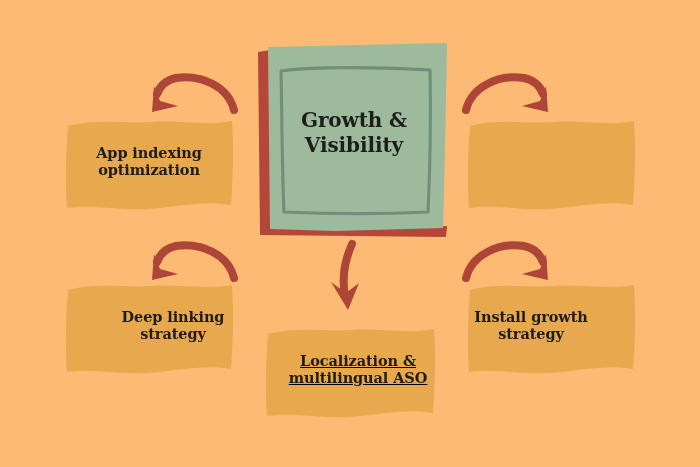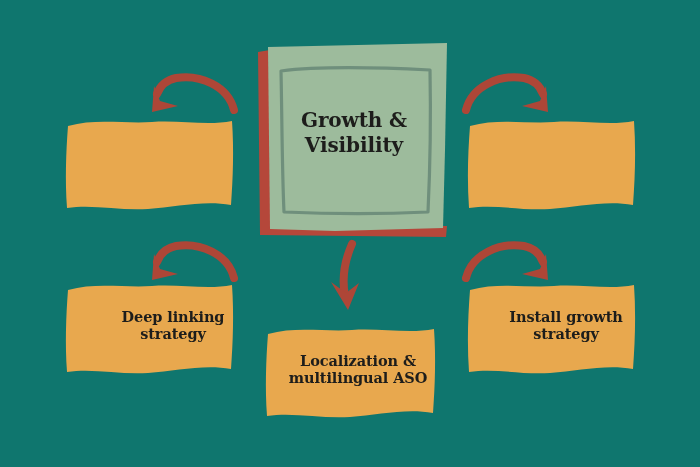--- a/index.html
+++ b/index.html
@@ -10,21 +10,21 @@
     width: 700px;
     height: 467px;
     background: #FDF9EC;
     font-family: "DejaVu Serif", "Liberation Serif", serif;
     overflow: hidden;
   }
   #diagram {
     position: relative;
     width: 700px;
     height: 467px;
-    background: #0f766e;
+    background: #fdba74;
   }
   #diagram svg.layer {
     position: absolute;
     left: 0;
     top: 0;
     width: 700px;
     height: 467px;
   }
   .node {
     position: absolute;
@@ -46,22 +46,22 @@
     font-size: 14.5px;
   }
   .center-label {
     font-size: 20px;
     line-height: 1.25;
   }
   
   #node-app-indexing      { left: 66px;  top: 118px; width: 166px; height: 86px; }
   #node-organic-ranking   { left: 468px; top: 118px; width: 166px; height: 86px; }
   #node-deep-linking      { left: 66px;  top: 282px; width: 166px; height: 86px; margin-left: 24px; }
-  #node-localization      { left: 266px; top: 326px; width: 184px; height: 86px; }
-  #node-install-growth    { left: 483px; top: 282px; width: 166px; height: 86px; }
+  #node-localization      { left: 266px; top: 326px; width: 184px; height: 86px; text-decoration: underline; }
+  #node-install-growth    { left: 448px; top: 282px; width: 166px; height: 86px; }
   #node-center            { left: 262px; top: 42px;  width: 184px; height: 182px; }
 </style>
 </head>
 <body>
 
 <div id="diagram">
 
   <svg class="layer" viewBox="0 0 700 467" xmlns="http://www.w3.org/2000/svg">
 
     <path fill="#B5473A" d="M258,52 L270,50 L272,226 L447,226 L446,237 L260,235 Z"></path>
@@ -120,20 +120,24 @@
       <path fill="none" stroke="#AE4637" stroke-width="8" stroke-linecap="round" d="M352,244 C344,262 342,280 345,296"></path>
       <path fill="#AE4637" d="M331,282 L348,310 L359,283 L346,293 Z"></path>
     </g>
   </svg>
 
   <div class="node" id="node-center">
     <div class="node-label center-label">Growth &amp;
 Visibility</div>
   </div>
 
+  <div class="node" id="node-app-indexing">
+    <div class="node-label orange-label">App indexing
+optimization</div>
+  </div>
 
 
   <div class="node" id="node-deep-linking">
     <div class="node-label orange-label">Deep linking
 strategy</div>
   </div>
 
   <div class="node" id="node-localization">
     <div class="node-label orange-label">Localization &amp;
 multilingual ASO</div>

